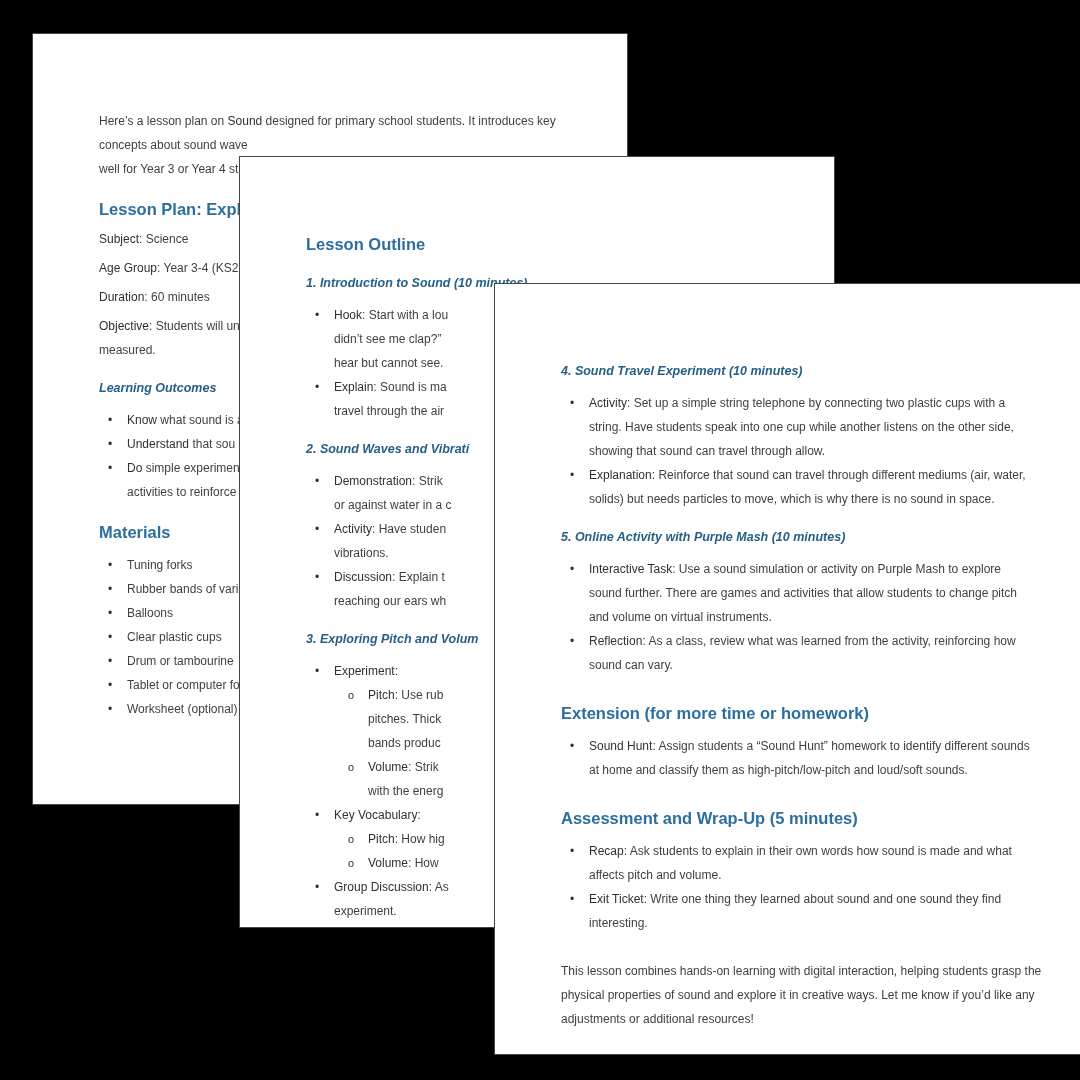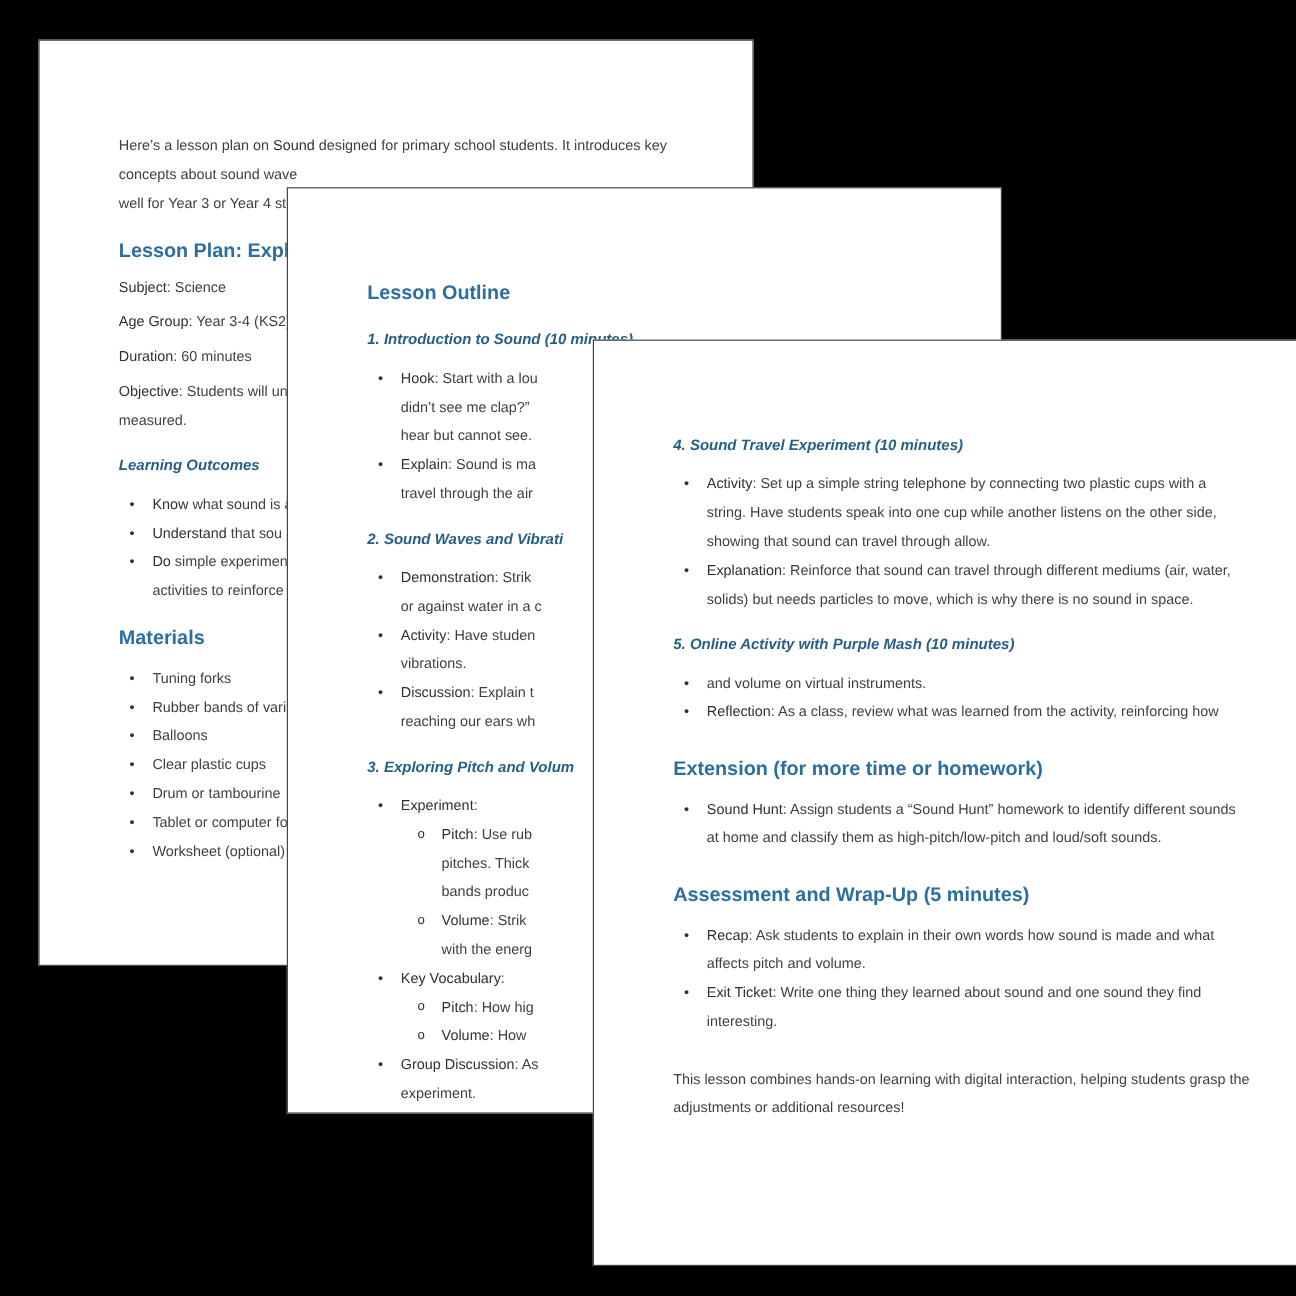--- a/index.html
+++ b/index.html
@@ -214,25 +214,28 @@
           <div class="line"><span class="b">Explanation</span><span>: Reinforce that sound can travel through different mediums (air, water,</span></div>
           <div class="line"><span>solids) but needs particles to move, which is why there is no sound in space.</span></div>
         </div>
       </div>
       <div class="blk h3i">
         <div class="line"><span>5. Online Activity with Purple Mash (10 minutes)</span></div>
       </div>
       <div class="blk ul">
         <div class="li">
           <span class="marker">•</span>
+          <div class="line"><span class="b">Interactive Task</span><span>: Use a sound simulation or activity on Purple Mash to explore</span></div>
+          <div class="line"><span>sound further. There are games and activities that allow students to change pitch</span></div>
           <div class="line"><span>and volume on virtual instruments.</span></div>
         </div>
         <div class="li">
           <span class="marker">•</span>
           <div class="line"><span class="b">Reflection</span><span>: As a class, review what was learned from the activity, reinforcing how</span></div>
+          <div class="line"><span>sound can vary.</span></div>
         </div>
       </div>
       <div class="blk h2 gap">
         <div class="line"><span>Extension (for more time or homework)</span></div>
       </div>
       <div class="blk ul">
         <div class="li">
           <span class="marker">•</span>
           <div class="line"><span class="b">Sound Hunt</span><span>: Assign students a “Sound Hunt” homework to identify different sounds</span></div>
           <div class="line"><span>at home and classify them as high-pitch/low-pitch and loud/soft sounds.</span></div>
@@ -248,16 +251,17 @@
           <div class="line"><span>affects pitch and volume.</span></div>
         </div>
         <div class="li">
           <span class="marker">•</span>
           <div class="line"><span class="b">Exit Ticket</span><span>: Write one thing they learned about sound and one sound they find</span></div>
           <div class="line"><span>interesting.</span></div>
         </div>
       </div>
       <div class="blk para gap">
         <div class="line"><span>This lesson combines hands-on learning with digital interaction, helping students grasp the</span></div>
+        <div class="line"><span>physical properties of sound and explore it in creative ways. Let me know if you’d like any</span></div>
         <div class="line"><span>adjustments or additional resources!</span></div>
       </div>
     </div>
 </div>
 
 </body></html>

